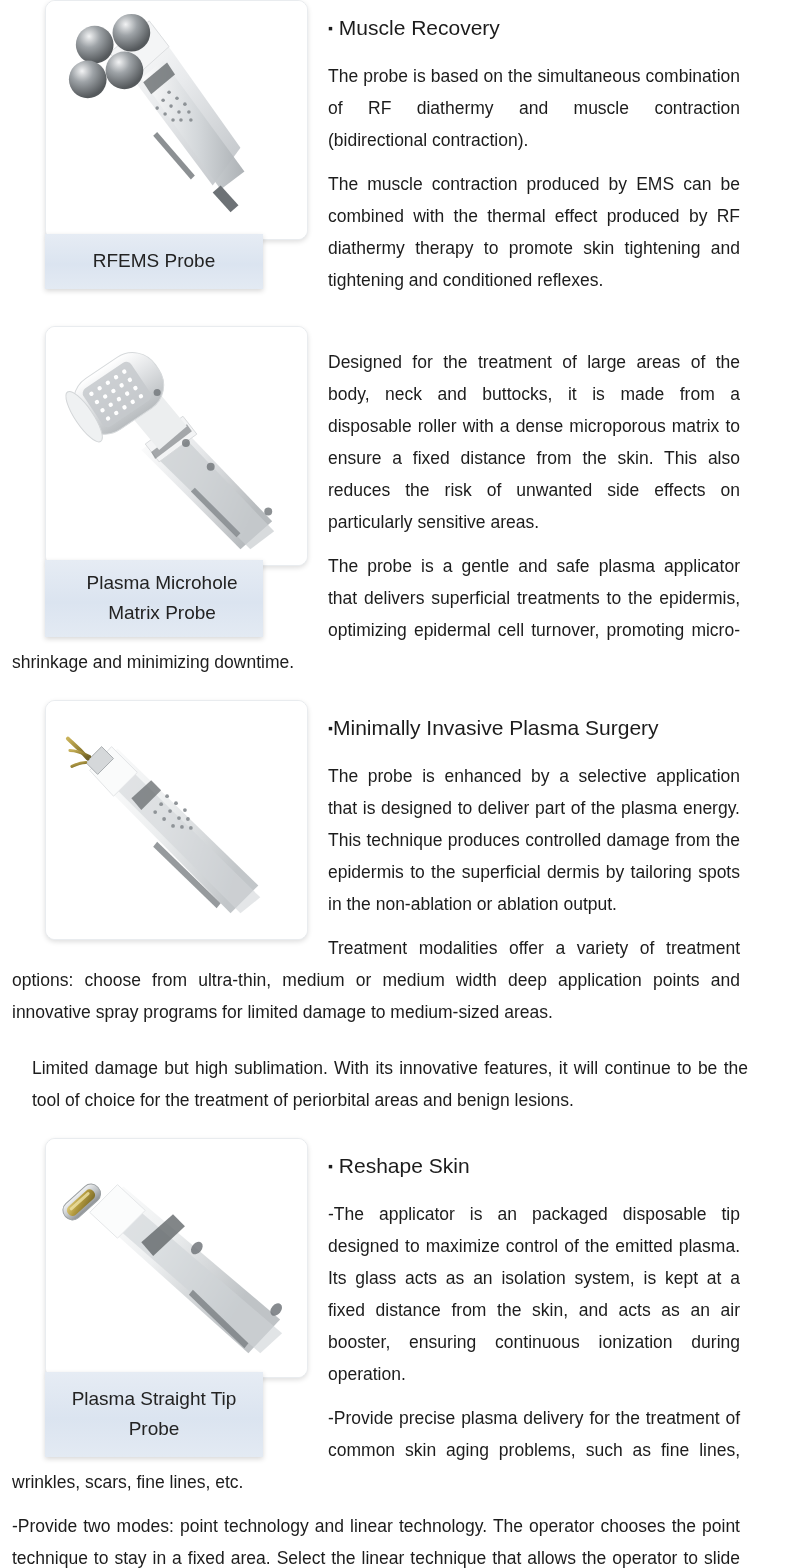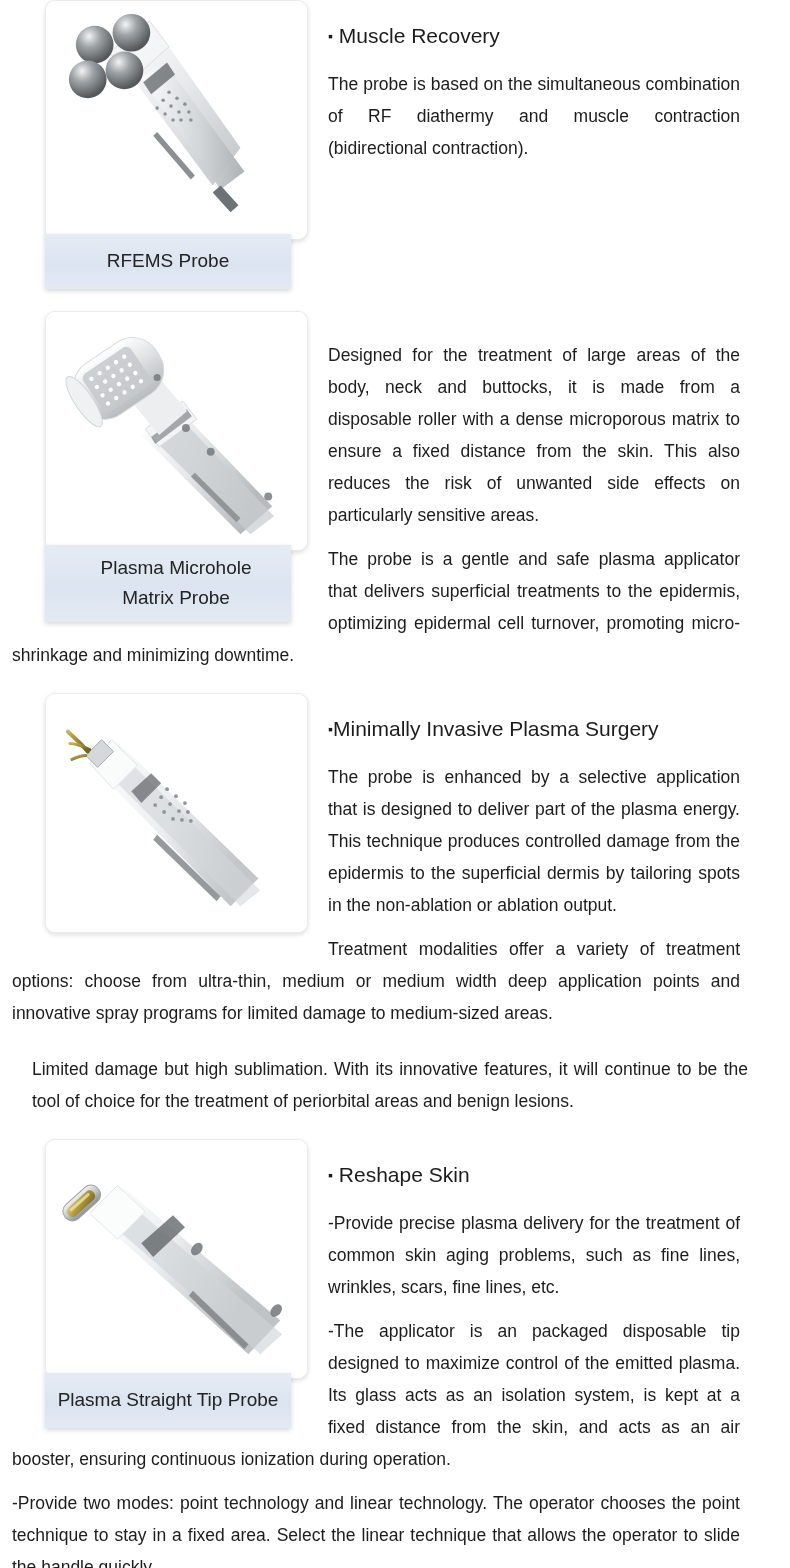--- a/index.html
+++ b/index.html
@@ -33,42 +33,42 @@
     height: 240px;
     box-sizing: border-box;
     background: #ffffff;
     border: 1px solid #e9ecef;
     border-radius: 10px;
     box-shadow: 0 2px 5px rgba(0,0,0,0.13);
     position: relative;
     overflow: hidden;
   }
   .card-caption {
-    width: 246px;
+    width: 218px;
     box-sizing: border-box;
     background: linear-gradient(to bottom, #e6ecf4 0%, #dbe4f0 55%, #e3eaf3 100%);
     box-shadow: 0 2px 5px rgba(0,0,0,0.16);
     text-align: center;
     font-size: 19px;
     line-height: 30px;
     color: #232323;
     padding: 12px 4px 13px 4px;
     margin-top: -6px;
     position: relative;
     z-index: 1;
   }
   .card-caption.two-line { padding: 8px 4px 9px 20px; }
 
   
   .copy {
     font-size: 17.5px;
     line-height: 32px;
     text-align: justify;
     text-justify: inter-word;
-    padding: 16px 38px 0 0;
+    padding: 8px 38px 0 0;
     margin: 0;
   }
   .copy .heading {
     font-size: 21px;
     line-height: 40px;
     display: block;
     text-align: left;
   }
   .copy .bullet {
     font-size: 14px;
@@ -142,20 +142,21 @@
         <circle cx="42" cy="79" r="19" fill="url(#ball1)"></circle>
         <circle cx="79" cy="70" r="19" fill="url(#ball1)"></circle>
       </svg>
     </div>
     <div class="card-caption">RFEMS Probe</div>
   </div>
 
   <div class="copy">
     <span class="heading"><span class="bullet">▪</span>&nbsp;<span>Muscle Recovery</span></span>
     <p>The probe is based on the simultaneous combination of RF diathermy and muscle contraction (bidirectional contraction).</p>
+    <p> The muscle contraction produced by EMS can be combined with the thermal effect produced by RF diathermy therapy to promote skin tightening and tightening and conditioned reflexes.</p>
   </div>
 
   <div style="clear:both"></div>
 
 </div>
 
 <div class="spacer-sm"></div>
 
 <div class="section clearfix">
 
@@ -342,17 +343,17 @@
         <ellipse cx="232" cy="172" rx="5" ry="7" fill="#72777b" opacity="0.85" transform="rotate(40 232 172)"></ellipse>
 
         <path d="M148,152 L204,206 L200,211 L144,157 Z" fill="#7a7f83" opacity="0.8"></path>
       </svg>
     </div>
     <div class="card-caption">Plasma Straight Tip Probe</div>
   </div>
 
   <div class="copy">
     <span class="heading"><span class="bullet">▪</span>&nbsp;<span>Reshape Skin</span></span>
+    <p>-The applicator is an packaged disposable tip designed to maximize control of the emitted plasma. Its glass acts as an isolation system, is kept at a fixed distance from the skin, and acts as an air booster, ensuring continuous ionization during operation.</p>
     <p>-Provide precise plasma delivery for the treatment of common skin aging problems, such as fine lines, wrinkles, scars, fine lines, etc.</p>
-    <p>-The applicator is an packaged disposable tip designed to maximize control of the emitted plasma. Its glass acts as an isolation system, is kept at a fixed distance from the skin, and acts as an air booster, ensuring continuous ionization during operation.</p>
     <p>-Provide two modes: point technology and linear technology. The operator chooses the point technique to stay in a fixed area. Select the linear technique that allows the operator to slide the handle quickly.</p>
   </div>
 </div>
 
 </body></html>

